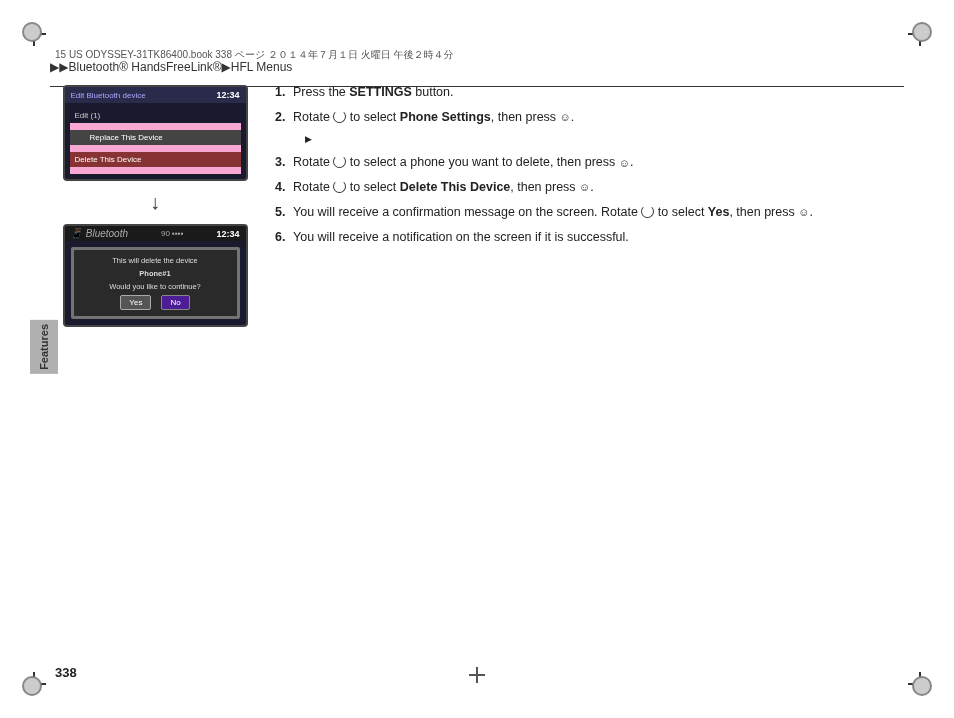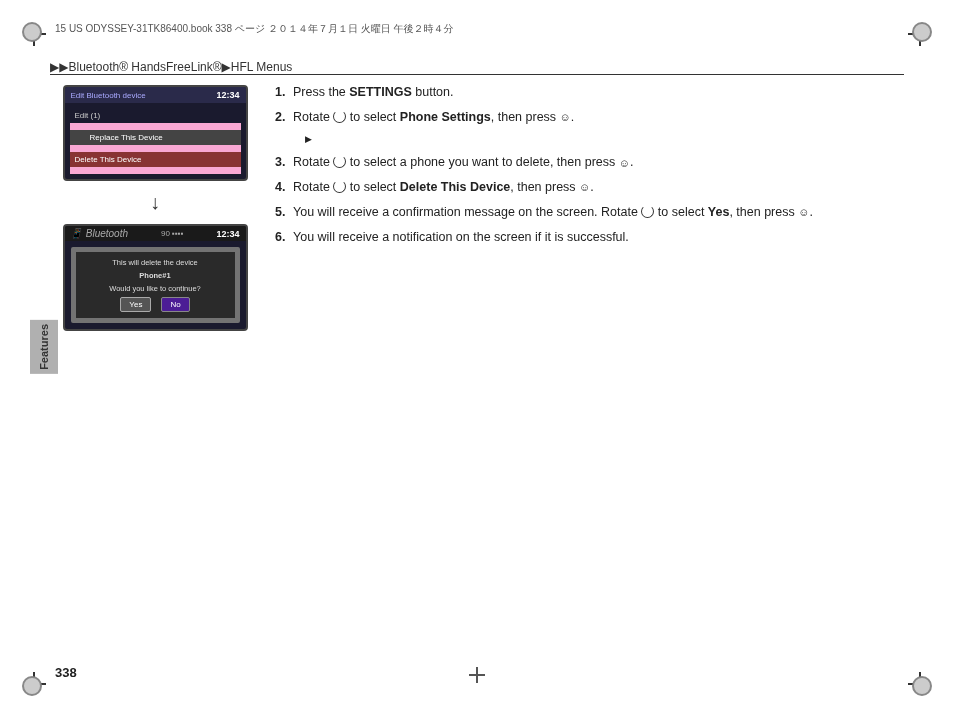--- a/index.html
+++ b/index.html
@@ -81,31 +81,31 @@
 
     
     .header-line {
       position: absolute;
       top: 60px;
       left: 50px;
       right: 50px;
       display: flex;
       align-items: center;
       border-bottom: 1px solid #333;
-      padding-bottom: 0;
+      padding-bottom: 12px;
     }
     .header-text {
       font-size: 12px;
       color: #333;
     }
 
     
     .file-info {
       position: absolute;
-      top: 22px;
+      top: 48px;
       left: 55px;
       font-size: 10px;
       color: #555;
     }
 
     
     .page-number {
       position: absolute;
       bottom: 38px;
       left: 55px;
@@ -196,21 +196,21 @@
     .screen-status-bar {
       background: #1a1a1a;
       padding: 2px 6px;
       display: flex;
       justify-content: space-between;
       align-items: center;
       font-size: 8px;
     }
     .confirmation-box {
       background: #2a2a2a;
-      border: 5px solid #737373;
+      border: 3px solid #737373;
       margin: 6px;
       padding: 6px;
       text-align: center;
       font-size: 8px;
       color: #eee;
       border-radius: 2px;
     }
     .confirm-text {
       margin-bottom: 4px;
       color: #ddd;

